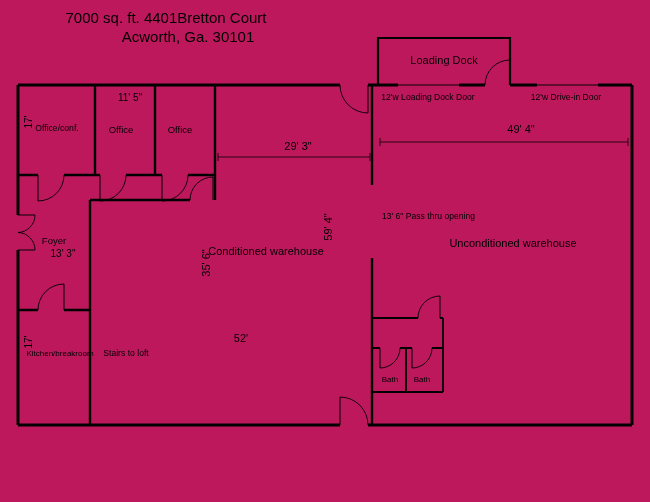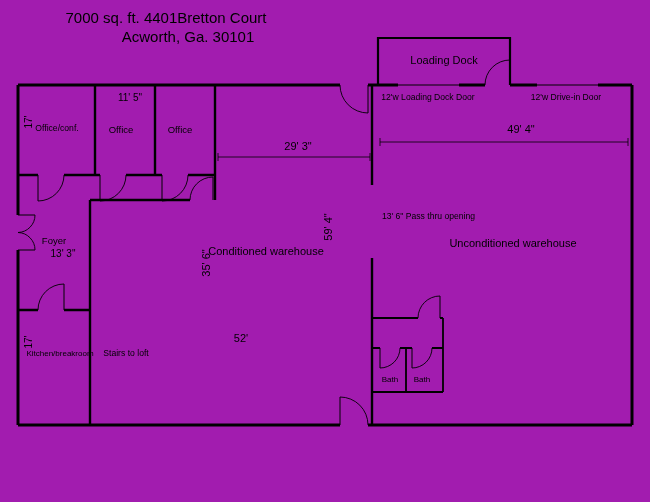--- a/index.html
+++ b/index.html
@@ -1,16 +1,16 @@
 <!DOCTYPE html>
 <html><head>
 <meta charset="utf-8">
 <style>
   html,body{margin:0;padding:0;background:#ffffff;}
-  .page{position:relative;width:650px;height:502px;background:#a21caf;overflow:hidden;
+  .page{position:relative;width:650px;height:502px;background:#be185d;overflow:hidden;
         font-family:"Liberation Sans","DejaVu Sans",sans-serif;}
   svg{display:block;}
   text{fill:#000;font-family:"Liberation Sans","DejaVu Sans",sans-serif;}
   .t15{font-size:15px;}
   .t11{font-size:11px;}
   .t10{font-size:10px;}
   .t95{font-size:9.5px;}
   .t9{font-size:8.6px;}
   .t8{font-size:8px;}
   .wall{stroke:#000;fill:none;stroke-linecap:butt;}

